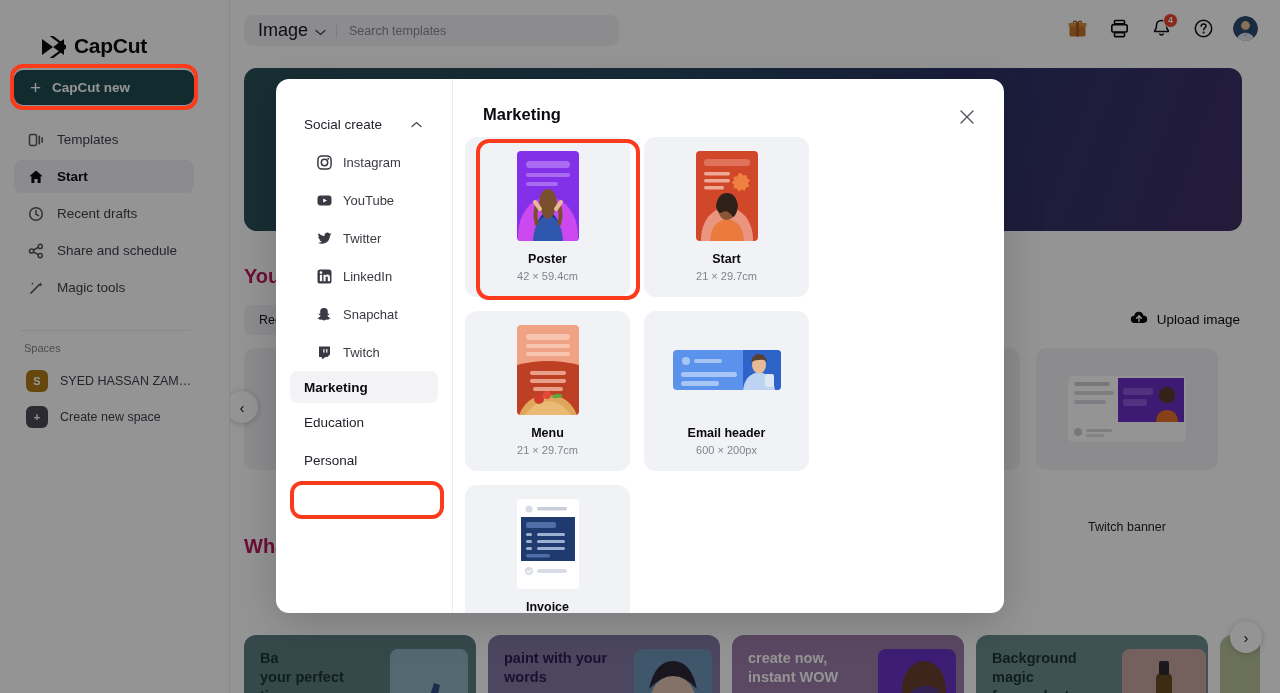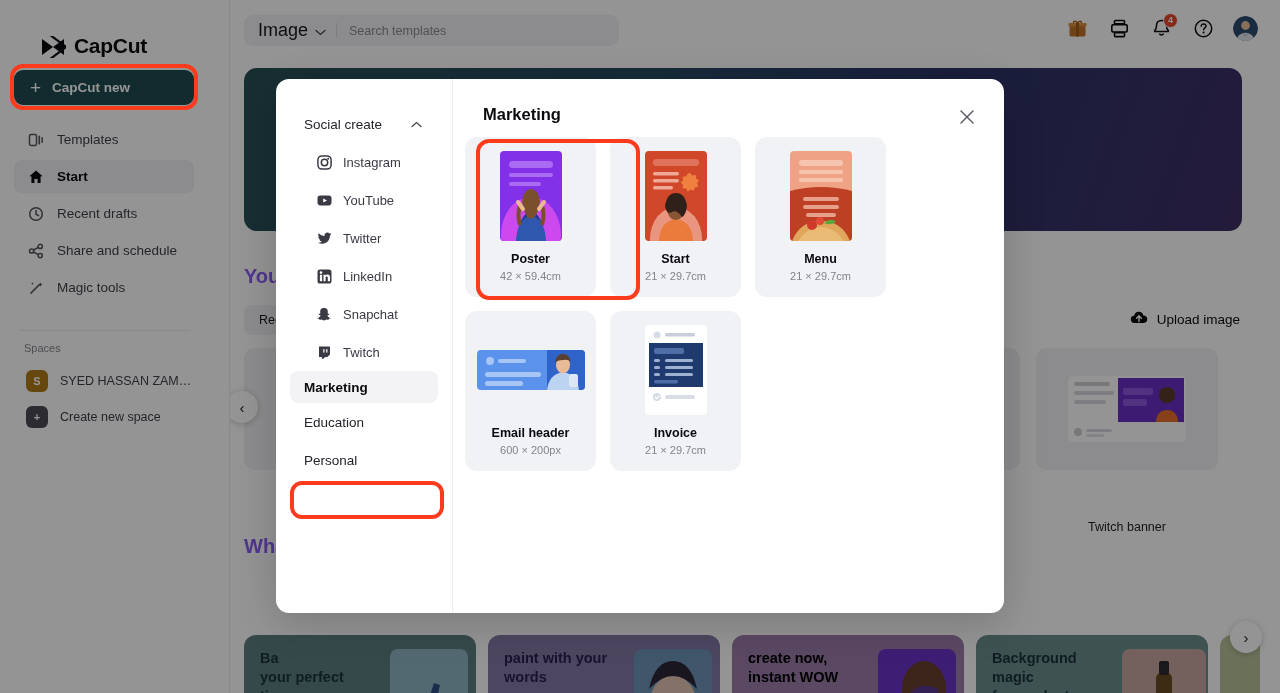--- a/index.html
+++ b/index.html
@@ -71,21 +71,21 @@
   }
   .avatar { width:25px; height:25px; border-radius:50%; overflow:hidden; cursor:pointer;}
 
   
   .main { position:absolute; left:230px; top:60px; right:0; bottom:0; overflow:hidden; }
   .hero {
     position:absolute; left:14px; top:8px; width:998px; height:163px;
     border-radius:13px;
     background:linear-gradient(110deg,#2a5157 0%, #274a63 40%, #2c3468 68%, #3f2f66 100%);
   }
-  .sec-title { position:absolute; left:14px; font-size:20px; font-weight:bold; color:#8b5cf6;}
+  .sec-title { position:absolute; left:14px; font-size:20px; font-weight:bold; color:#be185d;}
   .chip {
     position:absolute; height:30px; border-radius:8px; background:#f1f1f4;
     display:flex; align-items:center; padding:0 15px; font-size:12.5px; color:#17171c; cursor:pointer;
   }
   .upload-btn {
     position:absolute; right:40px; top:250px; display:flex; align-items:center; gap:9px;
     font-size:13.5px; color:#0b0b0f; font-weight:500; cursor:pointer;
   }
   .tile {
     position:absolute; width:182px; height:122px; border-radius:11px; background:#f1f1f4;
@@ -128,21 +128,21 @@
     margin:0 14px 0 14px; padding-left:14px; background:#f3f3f6; border-radius:8px;
     font-weight:bold; color:#0b0b0f; height:32px;
   }
 
   .modal-body { flex:1; position:relative; padding:26px 30px 0 30px; }
   .modal-title { font-size:16.5px; font-weight:bold; color:#0b0b0f; }
   .close-x { position:absolute; right:26px; top:27px; width:22px; height:22px; cursor:pointer; display:flex;align-items:center;justify-content:center; color:#55555e; font-size:17px;}
 
   .cards { position:absolute; left:12px; top:58px; display:flex; flex-wrap:wrap; gap:14px; width:520px;}
   .card {
-    width:131px; height:160px; border-radius:12px; background:#f1f2f5;
+    width:165px; height:160px; border-radius:12px; background:#f1f2f5;
     display:flex; flex-direction:column; align-items:center; cursor:pointer; position:relative;
   }
   .card-thumb { margin-top:14px; height:90px; display:flex; align-items:flex-end; justify-content:center;}
   .card-name { margin-top:11px; font-size:12.5px; font-weight:bold; color:#0b0b0f;}
   .card-size { margin-top:4px; font-size:11px; color:#83838d;}
 
   
   .ring { position:absolute; border:4px solid #fc3b1c; border-radius:13px; z-index:60; pointer-events:none; }
 
   .thumb-svg { display:block; }
@@ -361,21 +361,21 @@
               <ellipse cx="28" cy="54" rx="5" ry="3" fill="#5a4a55"></ellipse>
               <ellipse cx="50" cy="54" rx="5" ry="3" fill="#5a4a55"></ellipse>
               <path d="M33 70 q6 5 12 0" stroke="#b4615f" stroke-width="3" fill="none"></path>
               <rect x="13" y="52" width="5" height="18" rx="2.5" fill="#d9a83a"></rect>
               <rect x="60" y="52" width="5" height="18" rx="2.5" fill="#d9a83a"></rect>
             </svg>
         </div>
       </div>
 
       <div class="promo" style="left:502px; background:#9d7cab;">
-        <div class="promo-txt" style="color:#000000;">create now,
+        <div class="promo-txt" style="color:#ffffff;">create now,
 instant WOW</div>
 
         <div class="promo-img">
           <svg width="78" height="96" viewBox="0 0 78 96">
               <rect width="78" height="96" fill="#6b35c8"></rect>
               <ellipse cx="46" cy="40" rx="22" ry="28" fill="#6a4130"></ellipse>
               <path d="M24 60 q10-32 36-20 l2 46 -40 0z" fill="#5b3a8f"></path>
               <rect x="24" y="66" width="44" height="16" fill="none" stroke="#c9b6e6" stroke-width="1"></rect>
               <text x="46" y="76" font-size="8" fill="#e9dff7" text-anchor="middle" font-family="sans-serif" font-weight="bold">SUPERCUT</text>
             </svg>

